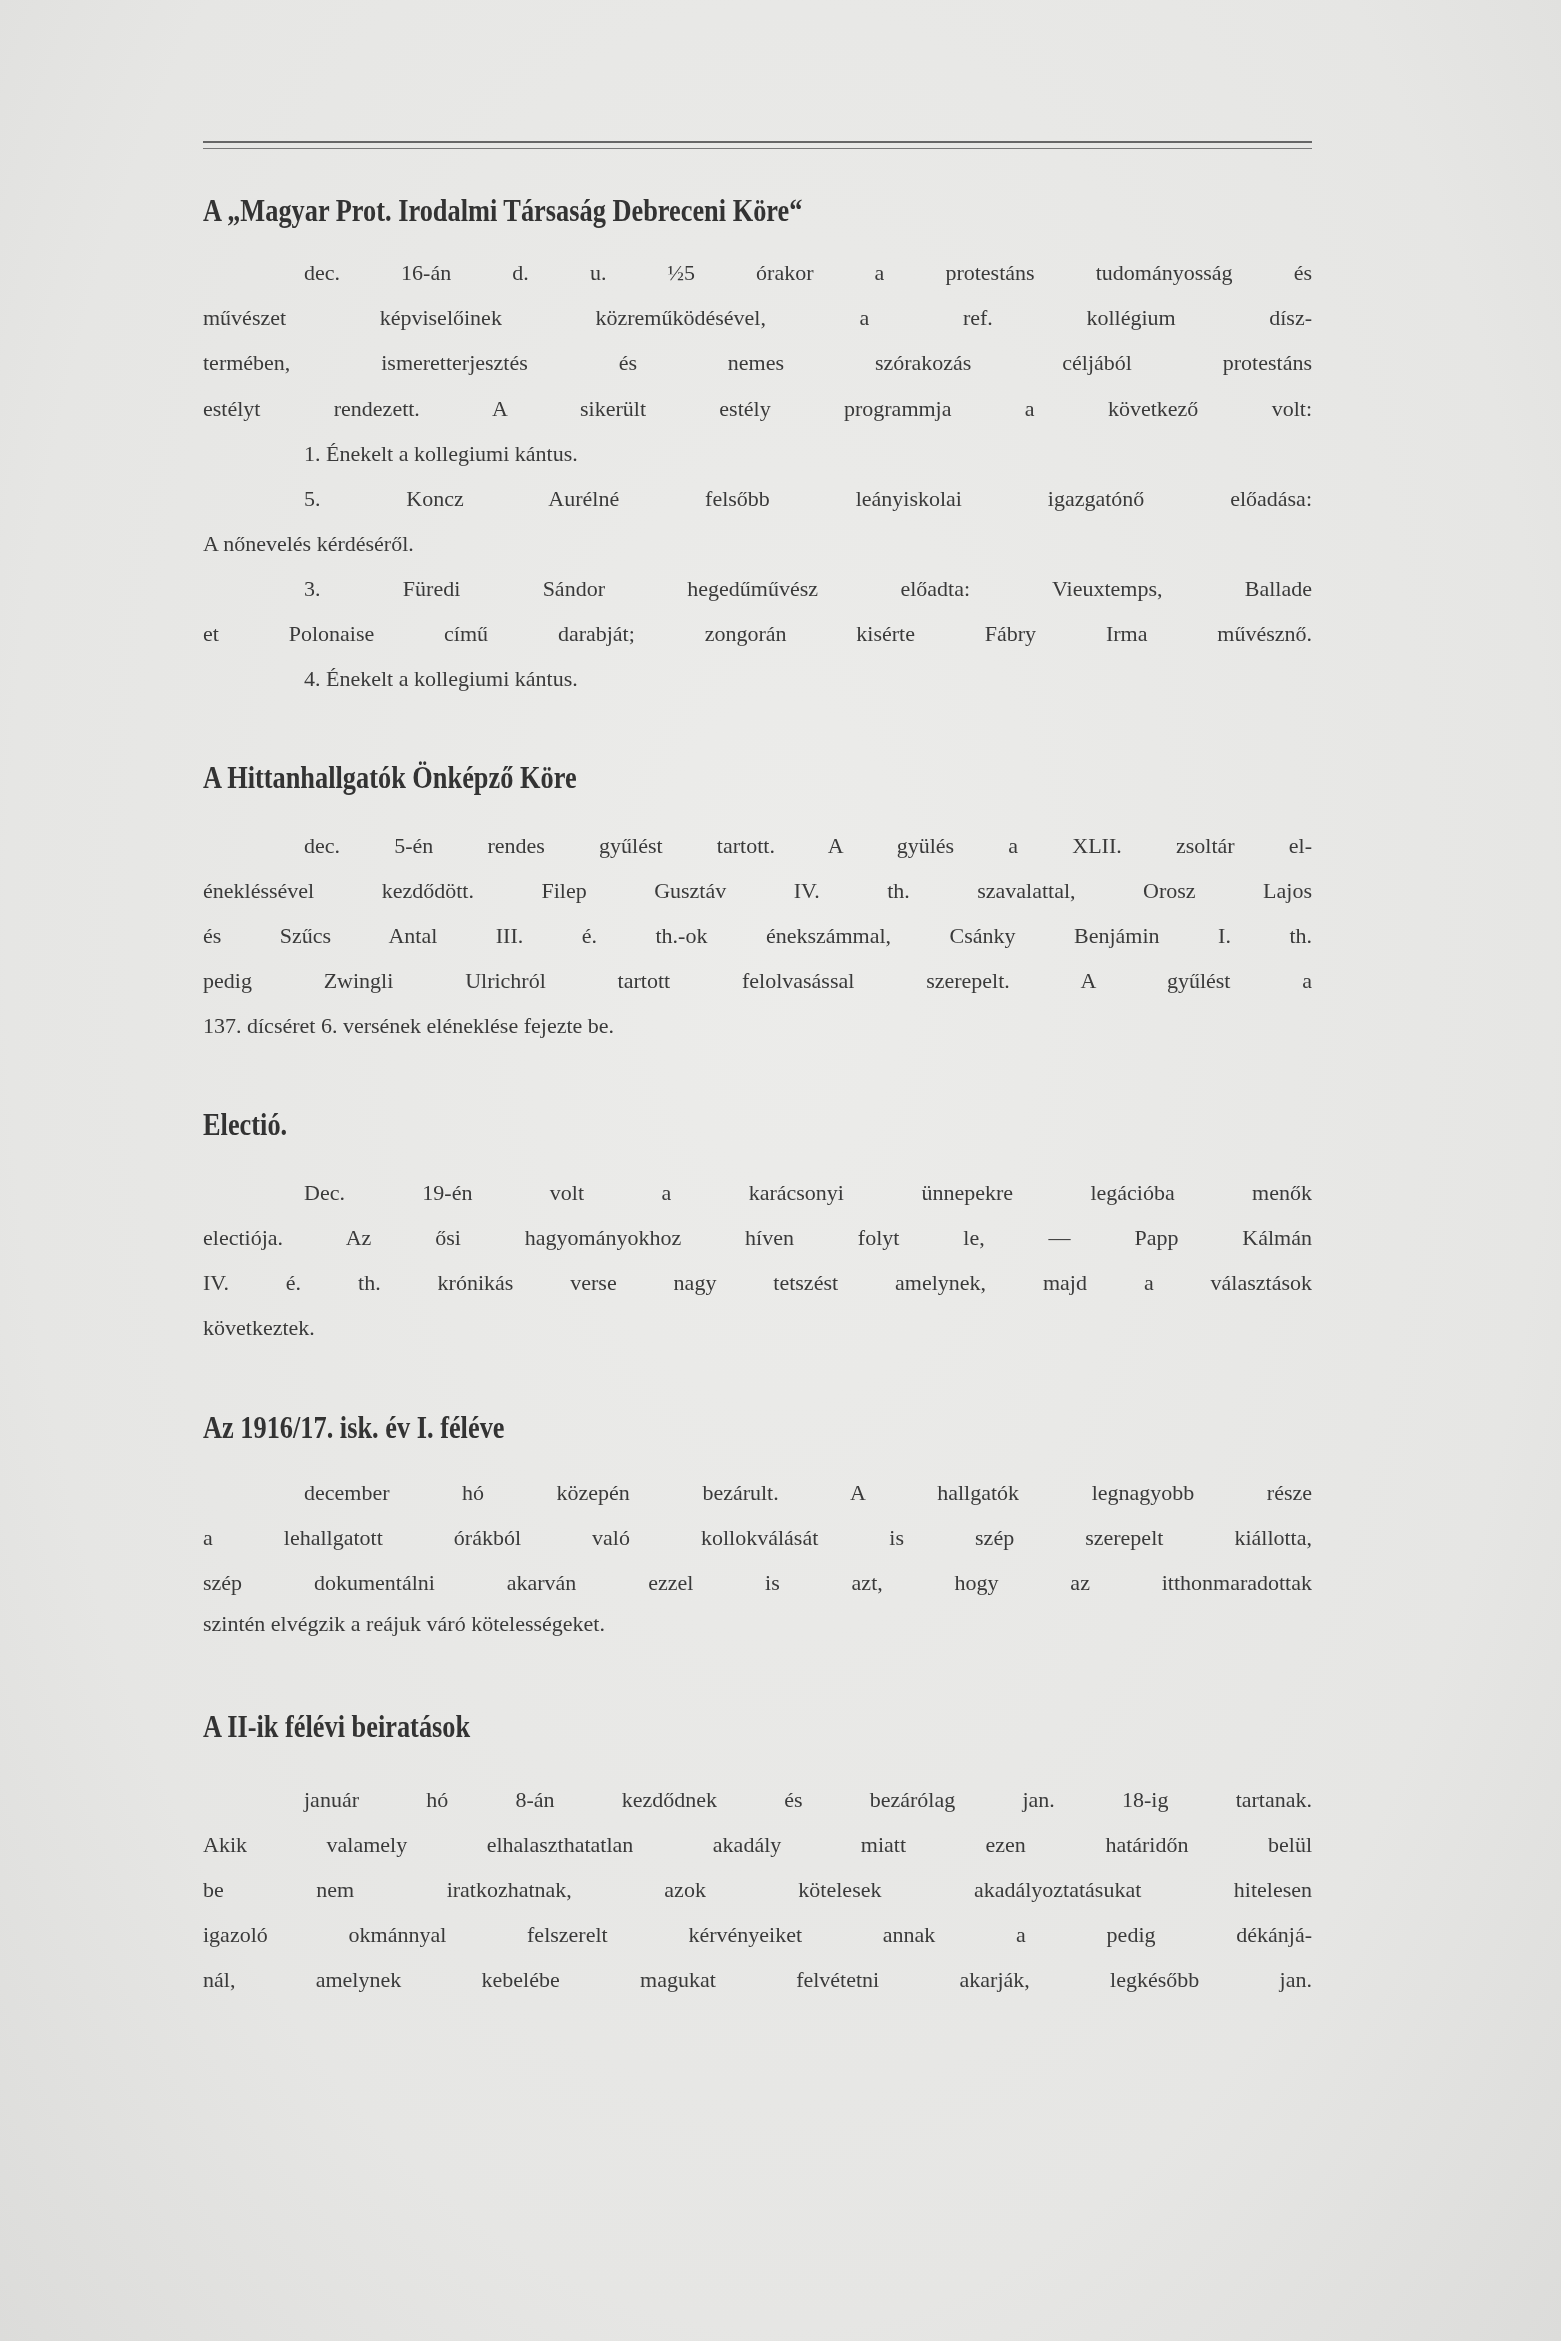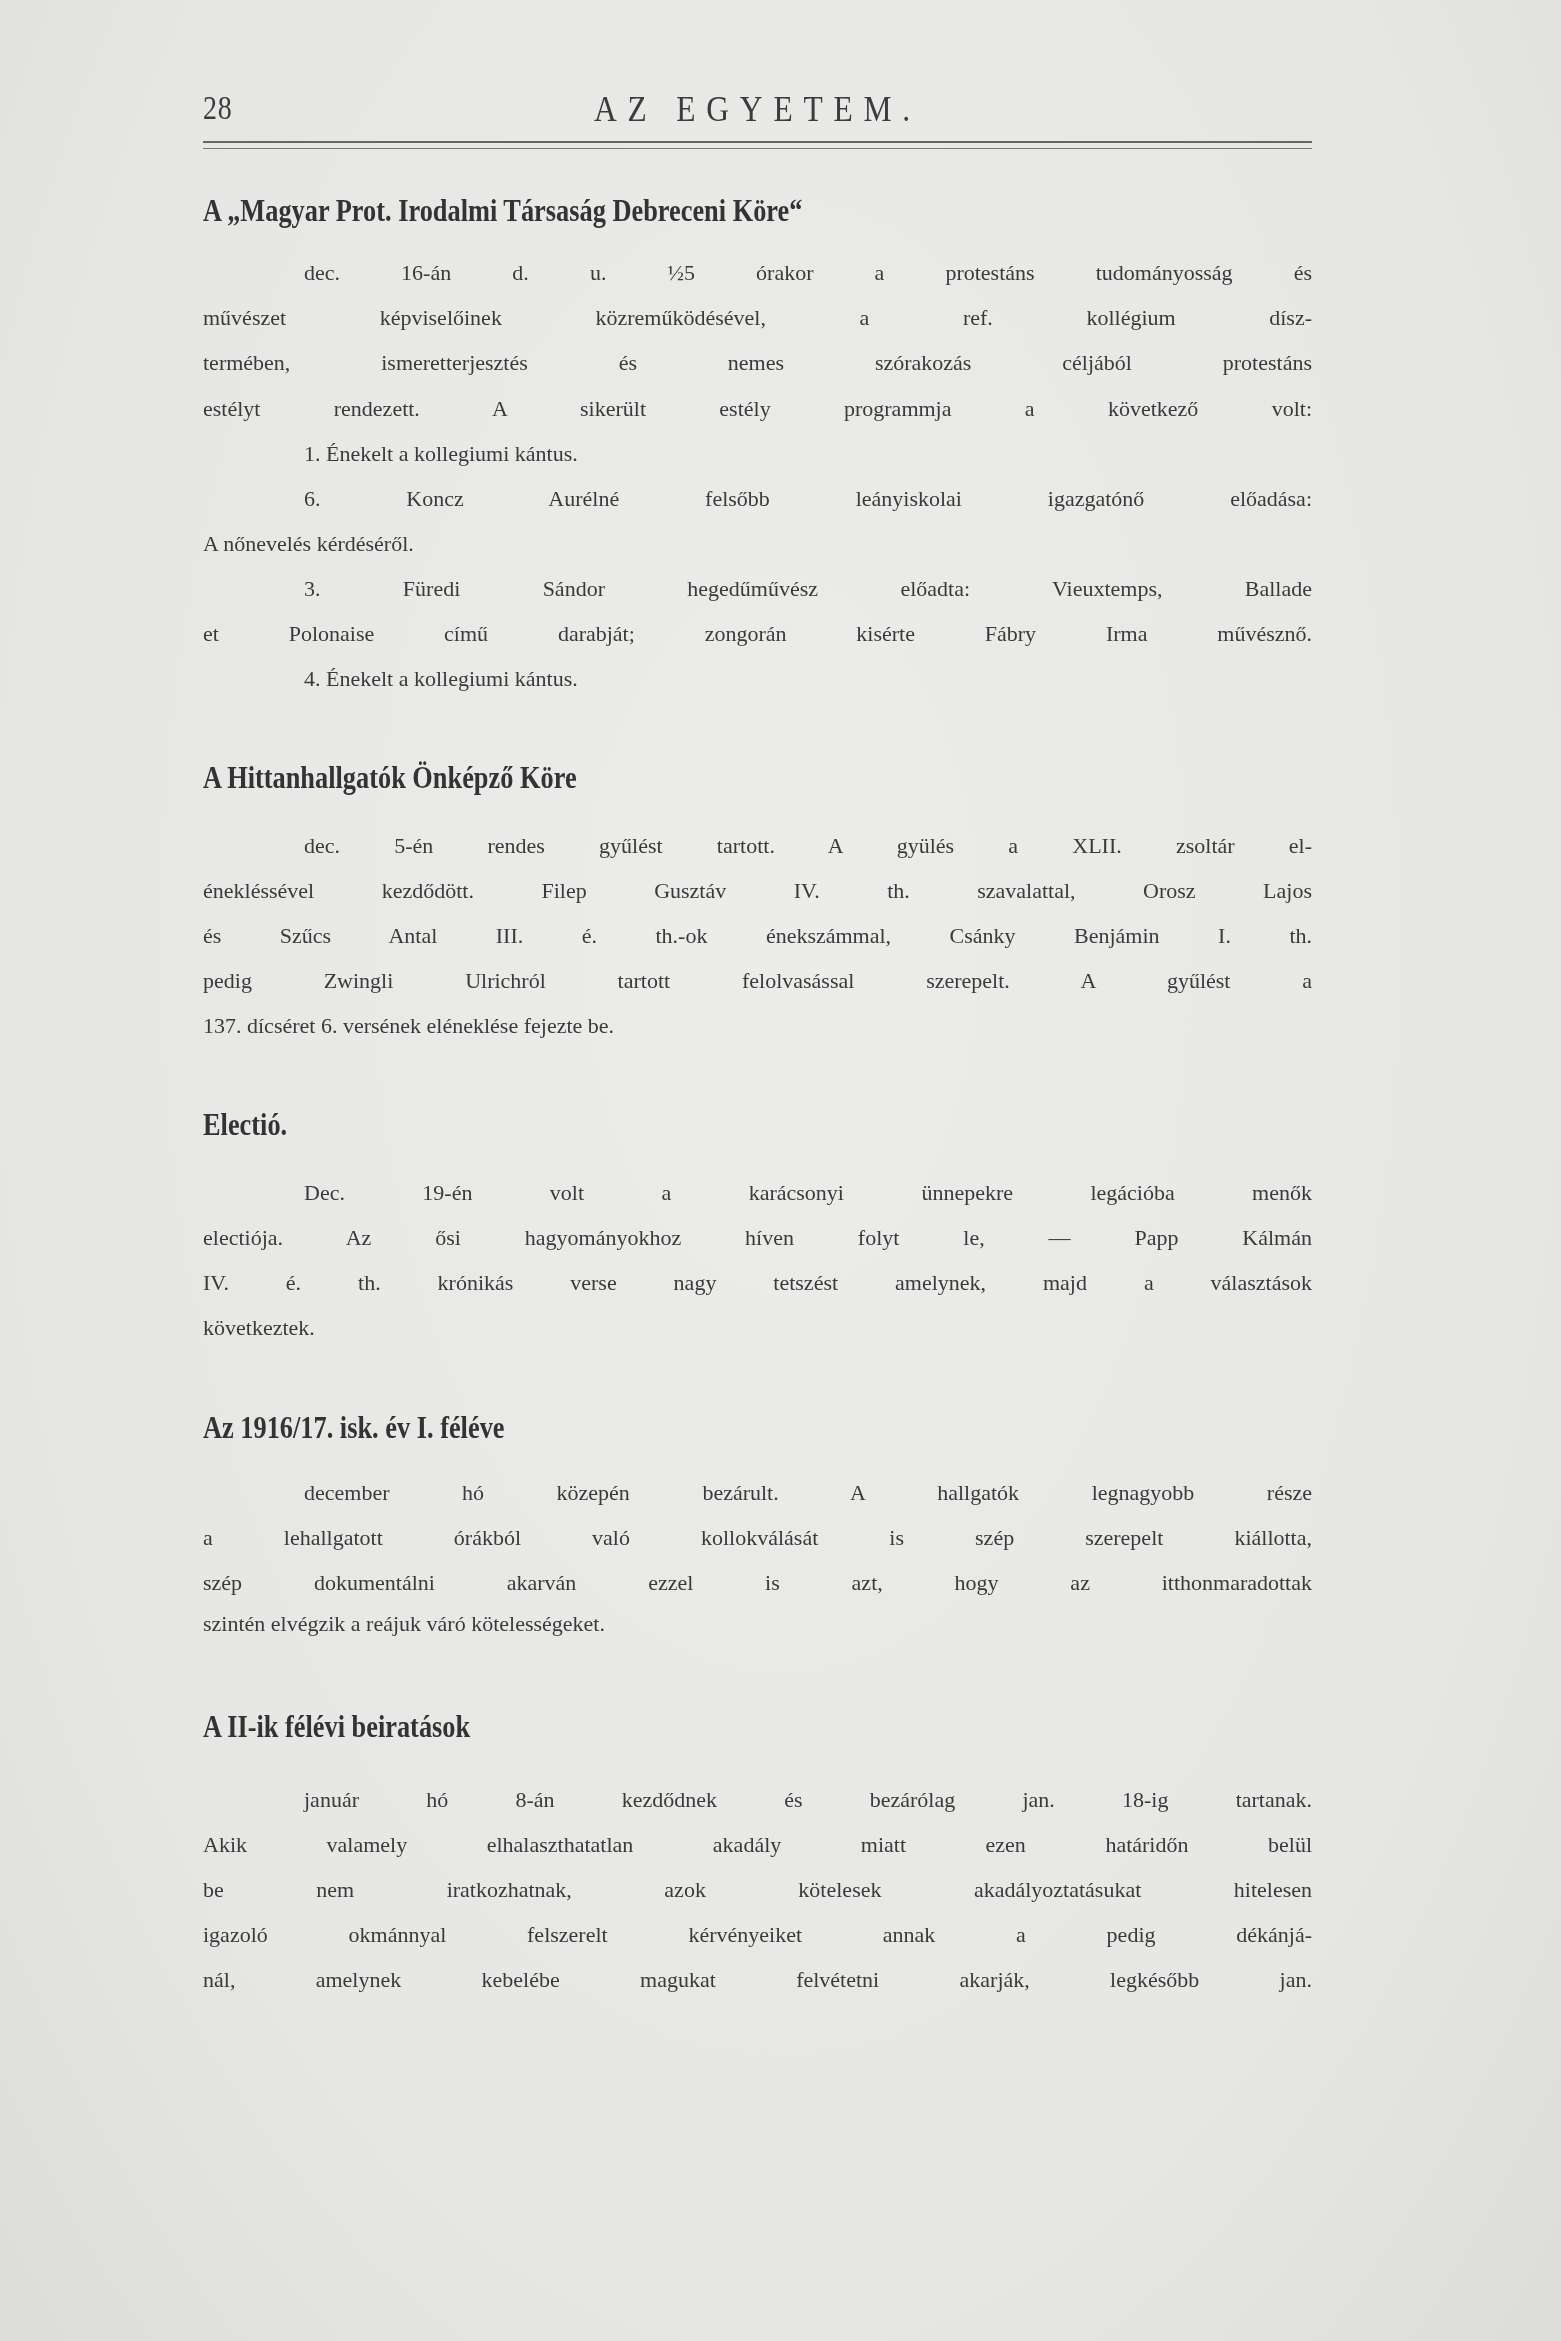--- a/index.html
+++ b/index.html
@@ -17,35 +17,31 @@
        transform:scaleX(0.85); transform-origin:left; }
   .ln { position:absolute; left:0; width:1109px; font-size:22px; white-space:nowrap; text-align:justify;
         text-align-last:justify; color:#3a3a3a; }
   .ln.ind { left:101px; width:1008px; }
   .ln.last { text-align-last:left; }
 </style>
 </head>
 <body>
 
 <div class="page">
-  <div class="header">
-    <span class="pnum">28</span>
-    <div class="running">AZ EGYETEM.</div>
-  </div>
   <div class="rule"></div>
 
   <div class="content">
 
     <div class="h" style="top:193px">A „Magyar Prot. Irodalmi Társaság Debreceni Köre“</div>
     <div class="ln ind" style="top:260px">dec. 16-án d. u. ½5 órakor a protestáns tudományosság és</div>
     <div class="ln" style="top:305px">művészet képviselőinek közreműködésével, a ref. kollégium dísz-</div>
     <div class="ln" style="top:350px">termében, ismeretterjesztés és nemes szórakozás céljából protestáns</div>
     <div class="ln" style="top:396px">estélyt rendezett. A sikerült estély programmja a következő volt:</div>
     <div class="ln ind last" style="top:441px">1. Énekelt a kollegiumi kántus.</div>
-    <div class="ln ind" style="top:486px">6. Koncz Aurélné felsőbb leányiskolai igazgatónő előadása:</div>
+    <div class="ln ind" style="top:486px">5. Koncz Aurélné felsőbb leányiskolai igazgatónő előadása:</div>
     <div class="ln last" style="top:531px">A nőnevelés kérdéséről.</div>
     <div class="ln ind" style="top:576px">3. Füredi Sándor hegedűművész előadta: Vieuxtemps, Ballade</div>
     <div class="ln" style="top:621px">et Polonaise című darabját; zongorán kisérte Fábry Irma művésznő.</div>
     <div class="ln ind last" style="top:666px">4. Énekelt a kollegiumi kántus.</div>
 
     <div class="h" style="top:760px">A Hittanhallgatók Önképző Köre</div>
     <div class="ln ind" style="top:833px">dec. 5-én rendes gyűlést tartott. A gyülés a XLII. zsoltár el-</div>
     <div class="ln" style="top:878px">énekléssével kezdődött. Filep Gusztáv IV. th. szavalattal, Orosz Lajos</div>
     <div class="ln" style="top:923px">és Szűcs Antal III. é. th.-ok énekszámmal, Csánky Benjámin I. th.</div>
     <div class="ln" style="top:968px">pedig Zwingli Ulrichról tartott felolvasással szerepelt. A gyűlést a</div>

